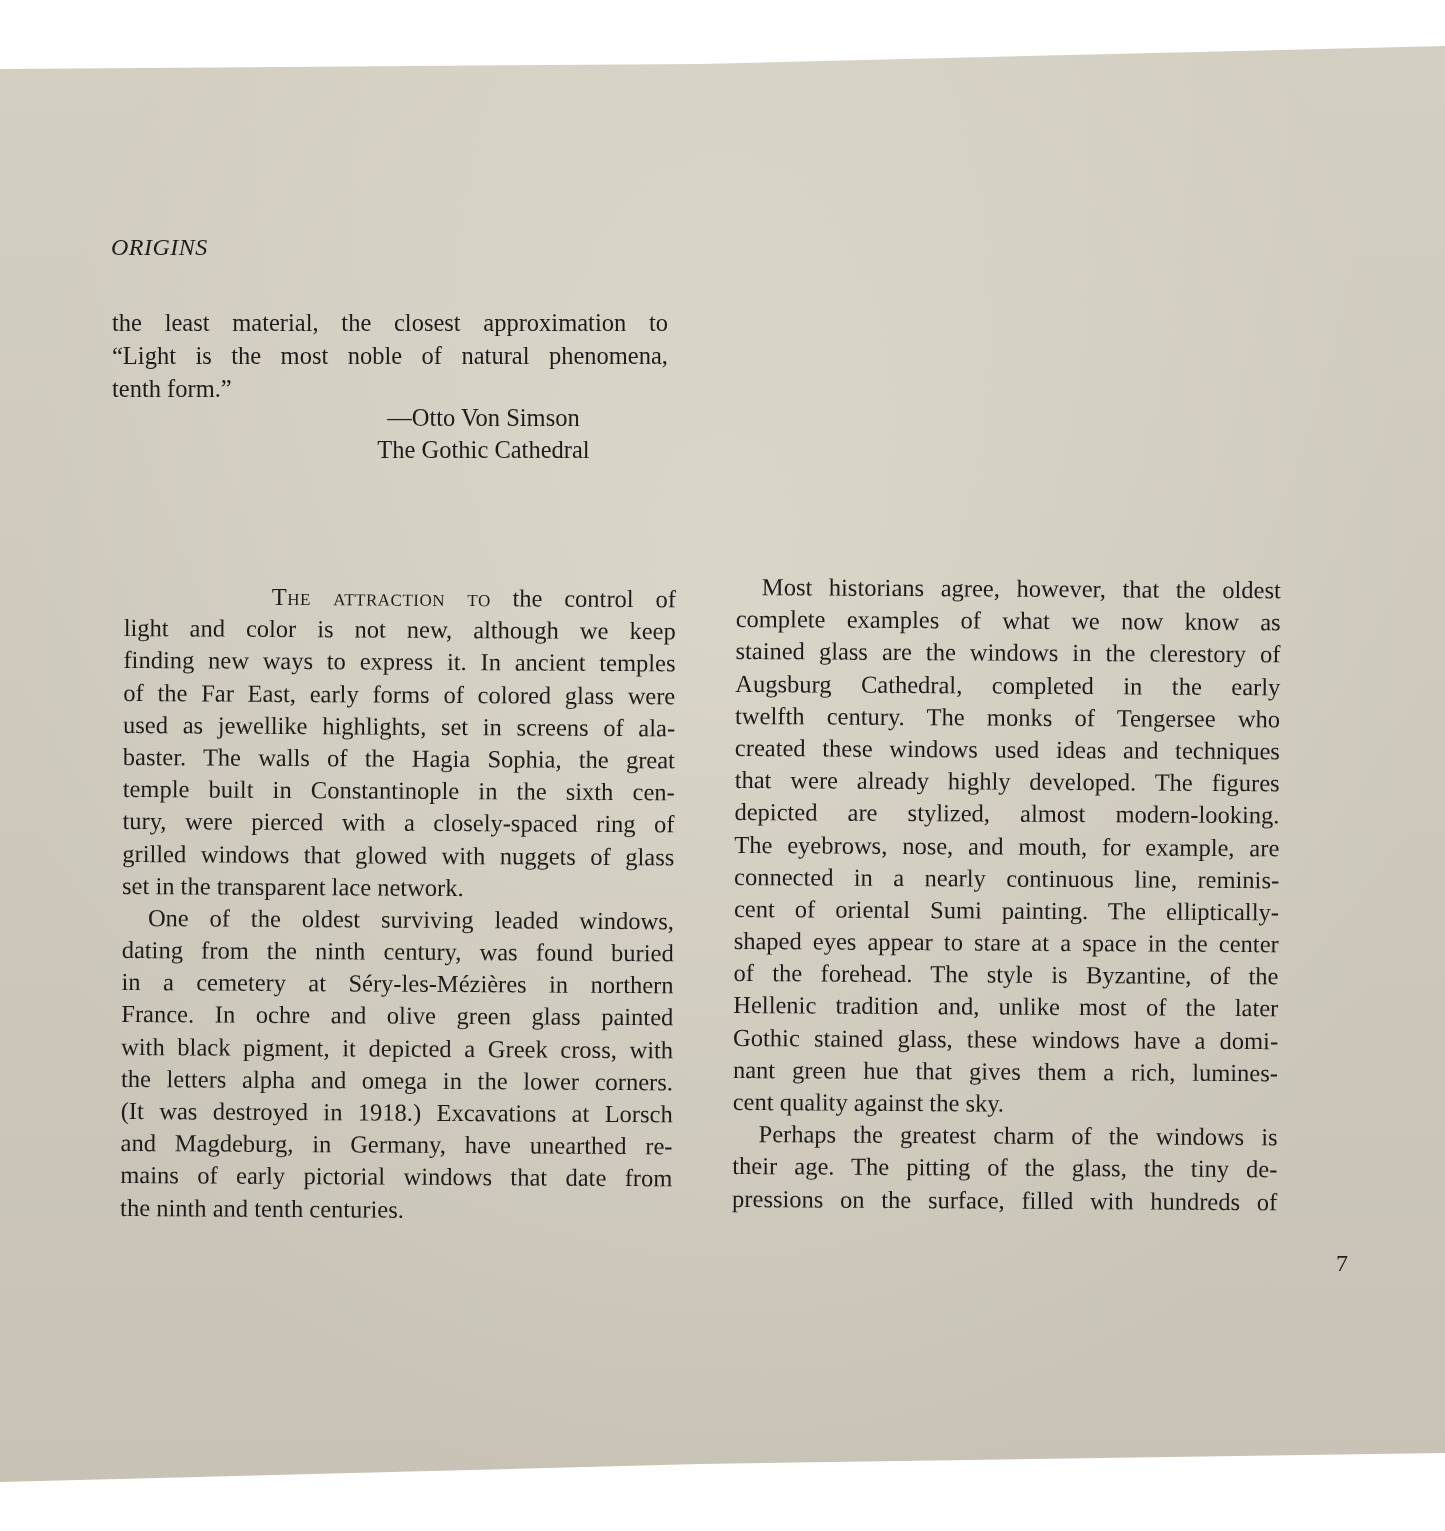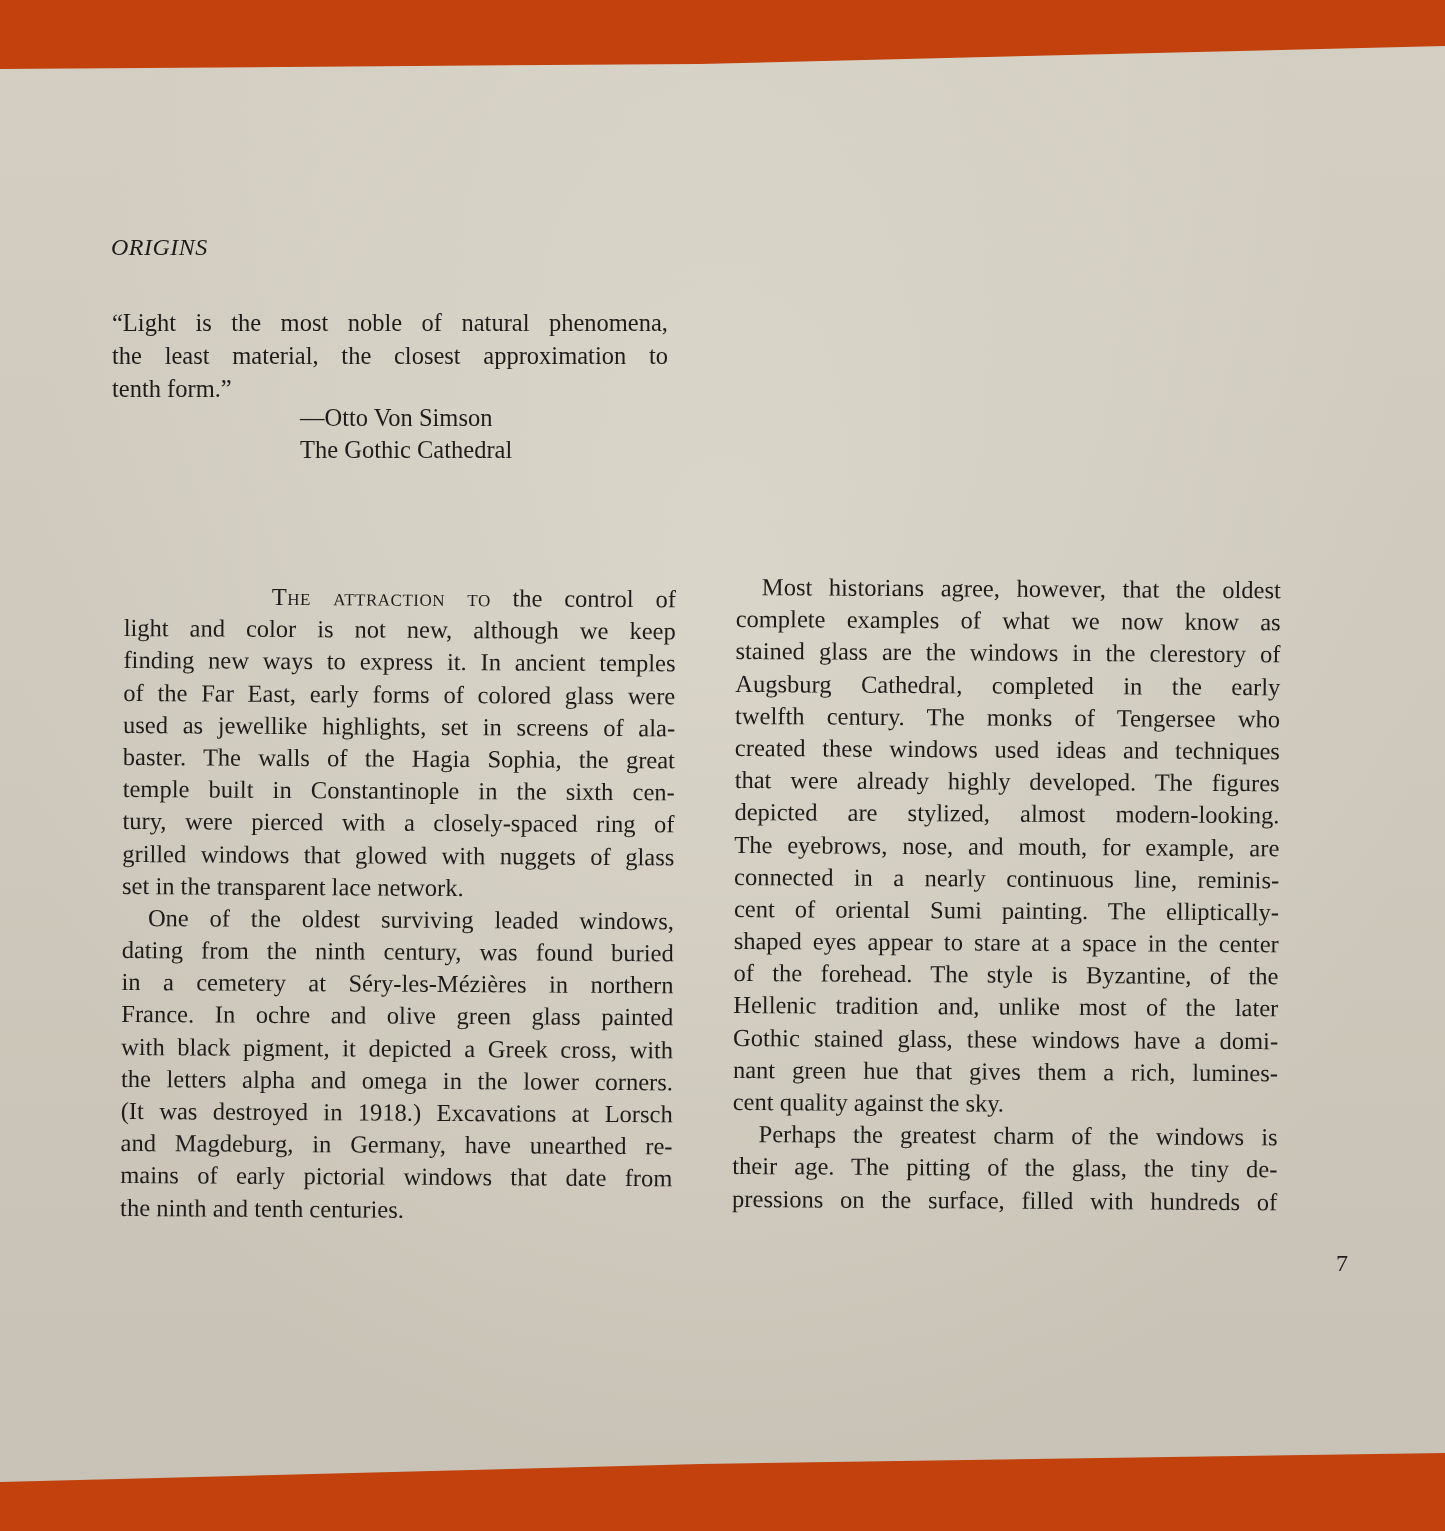--- a/index.html
+++ b/index.html
@@ -7,21 +7,21 @@
       padding: 0;
       width: 1445px;
       height: 1531px;
       overflow: hidden;
       background: #1b1b1d;
     }
     .stage {
       position: relative;
       width: 1445px;
       height: 1531px;
-      background: #c2410c;
+      background: #ffffff;
       overflow: hidden;
     }
     .page {
       position: absolute;
       left: 0;
       top: 0;
       width: 1445px;
       height: 1531px;
       background: linear-gradient(180deg, #dcd7ca 0%, #d6d1c4 45%, #cfcabc 100%);
       clip-path: polygon(0px 69px, 700px 64px, 1445px 46px, 1445px 1453px, 700px 1464px, 0px 1482px);
@@ -60,21 +60,21 @@
       white-space: nowrap;
     }
     .epigraph .line.last {
       text-align-last: left;
     }
     .attribution {
       position: absolute;
       left: 300px;
       top: 402px;
       width: 367px;
-      text-align: left;
+      text-align: center;
       font-size: 24.5px;
       line-height: 32px;
     }
     .attribution .source {
       display: block;
     }
     .column {
       position: absolute;
       font-size: 24.5px;
       line-height: 32.2px;
@@ -123,22 +123,22 @@
 </head>
 <body>
 
 <div class="stage">
   <div class="page"></div>
   <div class="page-shade"></div>
 
   <div class="section-heading serif">ORIGINS</div>
 
   <div class="epigraph serif">
+    <span class="line">the least material, the closest approximation to</span>
     <span class="line">“Light is the most noble of natural phenomena,</span>
-    <span class="line">the least material, the closest approximation to</span>
     <span class="line last">tenth form.”</span>
   </div>
 
   <div class="attribution serif">
     <span>—Otto Von Simson</span>
     <span class="source">The Gothic Cathedral</span>
   </div>
 
   <div class="column col-left serif">
     <span class="line lead-indent"><span class="smallcaps">The attraction to</span><span> the control of</span></span>

